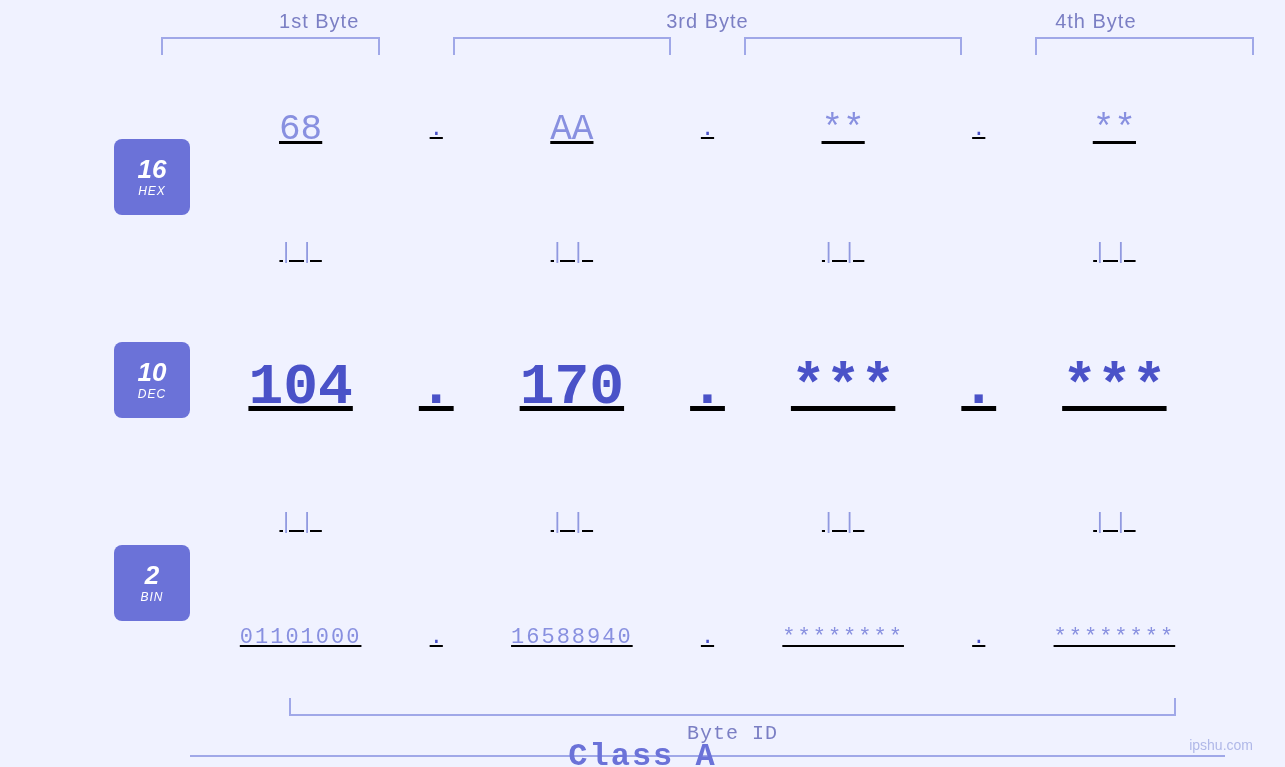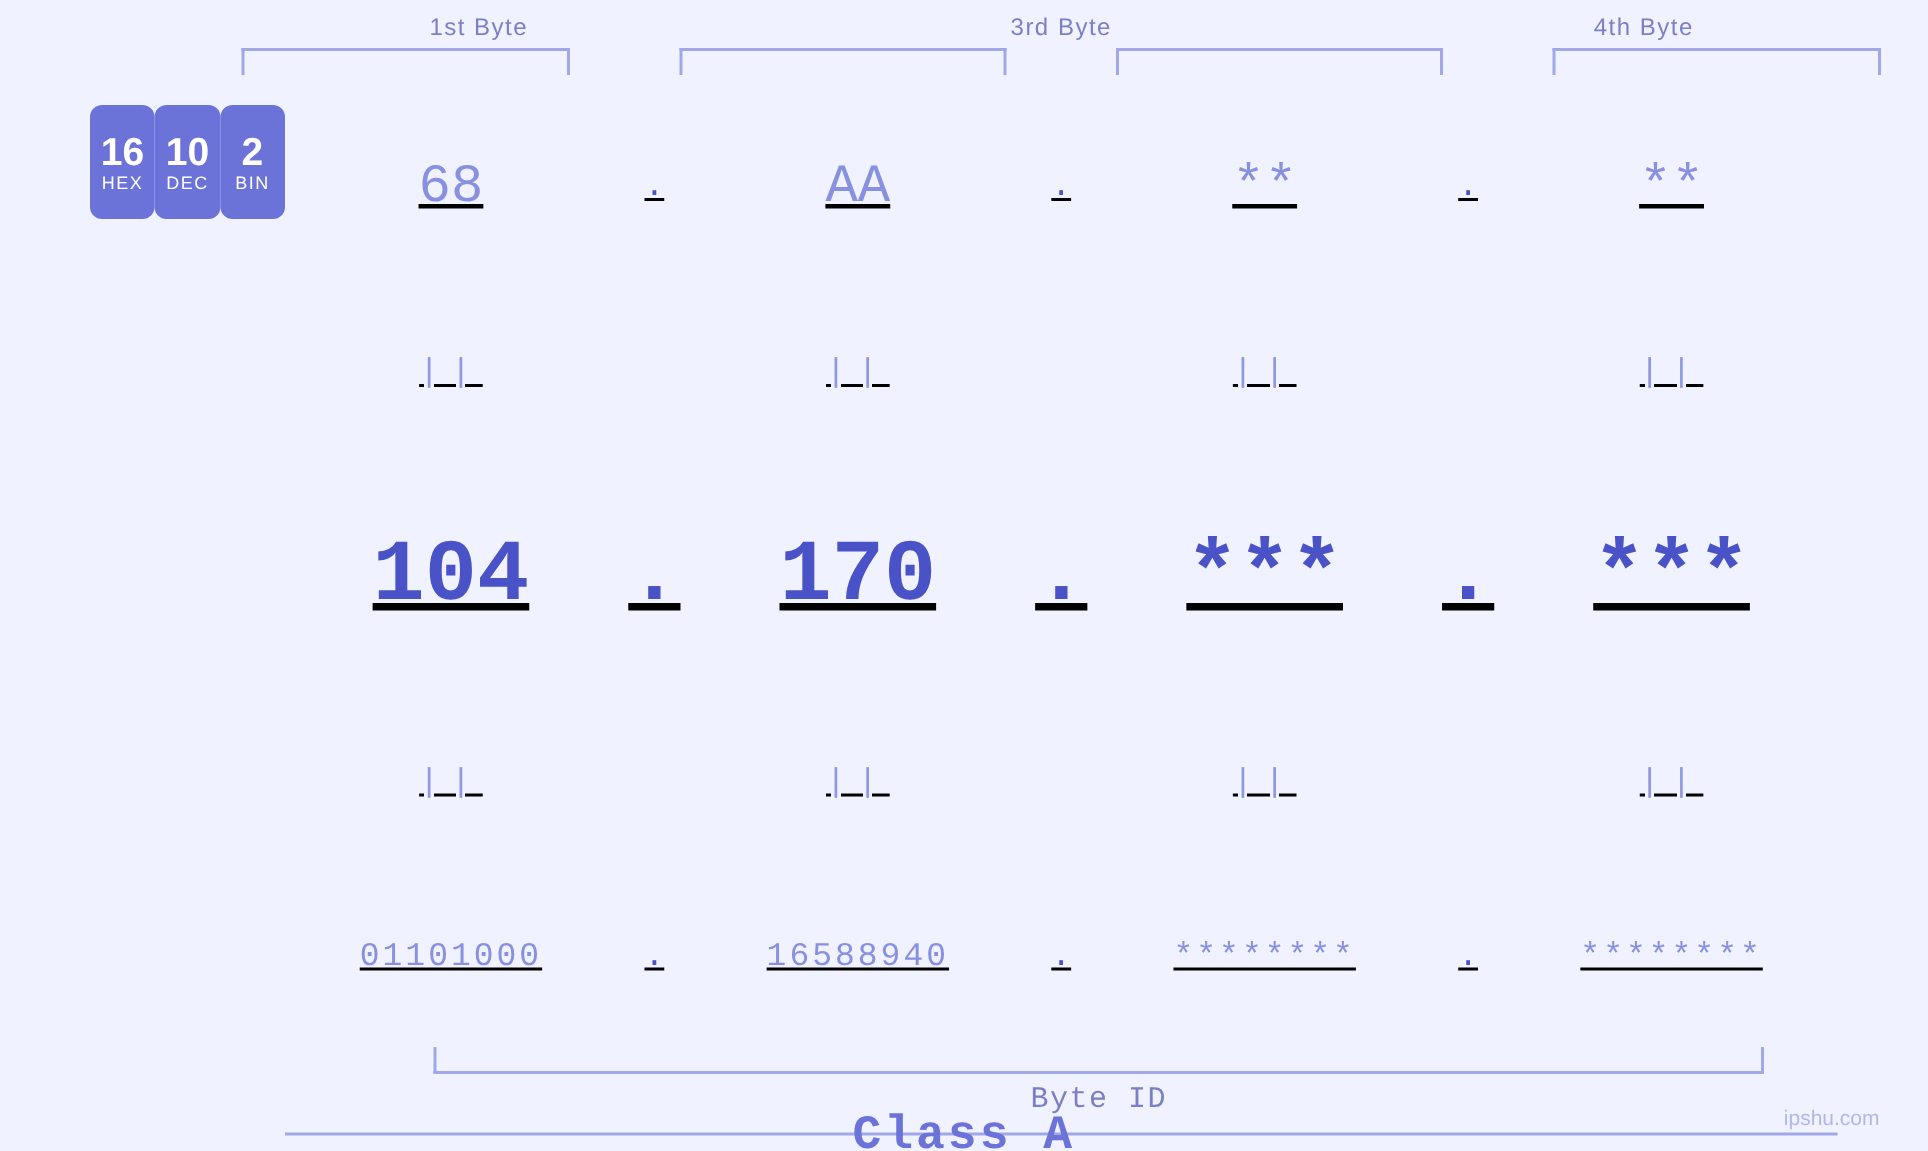--- a/index.html
+++ b/index.html
@@ -27,21 +27,21 @@
       display: flex;
       width: 100%;
       margin-left: 130px;
       margin-bottom: 4px;
     }
 
     .byte-header {
       flex: 1;
       text-align: center;
       color: #7b7fc4;
-      font-size: 16px;
+      font-size: 20px;
       font-family: Arial, sans-serif;
       font-weight: normal;
       letter-spacing: 1px;
     }
 
     
     .bracket-row {
       display: flex;
       width: 100%;
       margin-left: 130px;
@@ -69,24 +69,25 @@
       display: flex;
       width: 100%;
       align-items: stretch;
       flex: 1;
     }
 
     
     .labels-col {
       width: 130px;
       display: flex;
-      flex-direction: row;
+      flex-direction: column;
       justify-content: space-around;
-      align-items: flex-start;
+      align-items: flex-end;
       padding: 10px 0;
+      font-style: italic;
     }
 
     .label-badge {
       background: #6b72d8;
       color: white;
       border-radius: 8px;
       width: 76px;
       height: 76px;
       display: flex;
       flex-direction: column;

